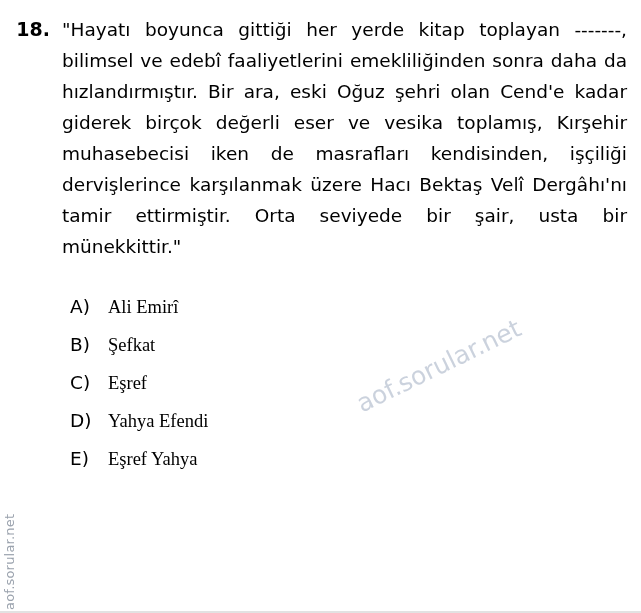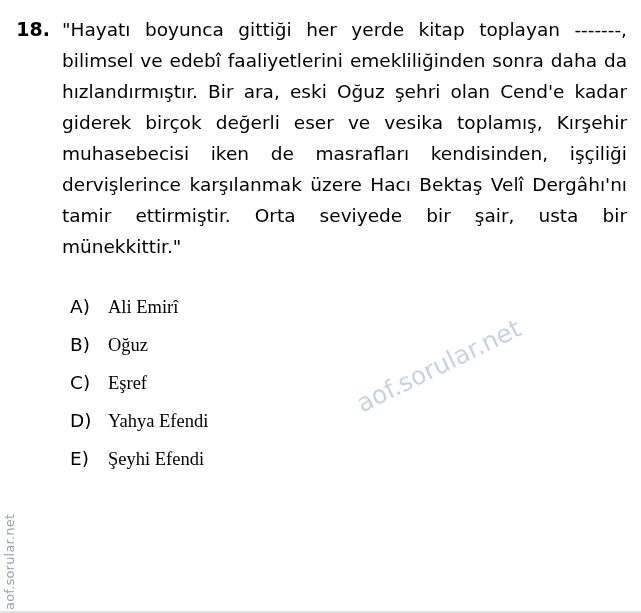--- a/index.html
+++ b/index.html
@@ -155,36 +155,36 @@
 
         <ul class="options">
 
           <li class="option">
             <span class="option-letter">A)</span>
             <span class="option-text">Ali Emirî</span>
           </li>
 
           <li class="option">
             <span class="option-letter">B)</span>
-            <span class="option-text">Oğuz</span>
+            <span class="option-text">Şefkat</span>
           </li>
 
           <li class="option">
             <span class="option-letter">C)</span>
             <span class="option-text">Eşref</span>
           </li>
 
           <li class="option">
             <span class="option-letter">D)</span>
             <span class="option-text">Yahya Efendi</span>
           </li>
 
           <li class="option">
             <span class="option-letter">E)</span>
-            <span class="option-text">Şeyhi Efendi</span>
+            <span class="option-text">Eşref Yahya</span>
           </li>
 
         </ul>
 
       </div>
     </div>
   </div>
 
   <div class="wm-diagonal">aof.sorular.net</div>
 

